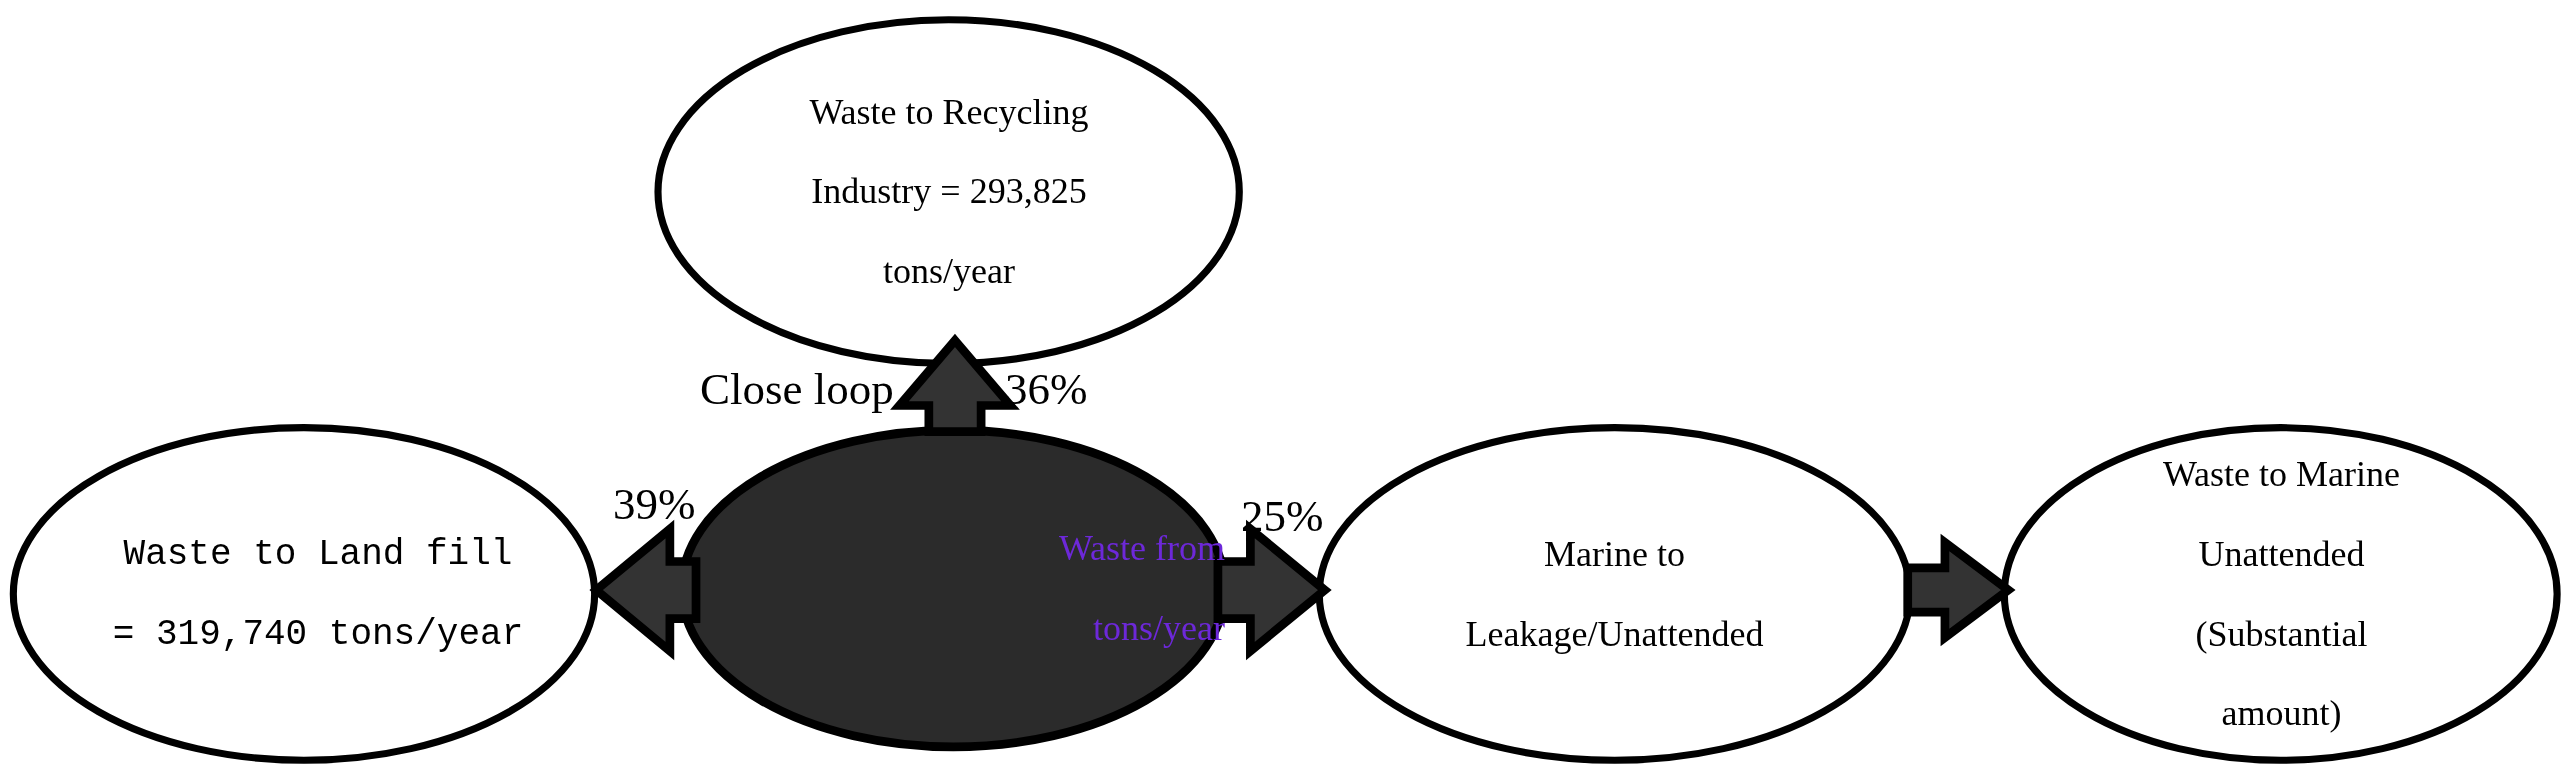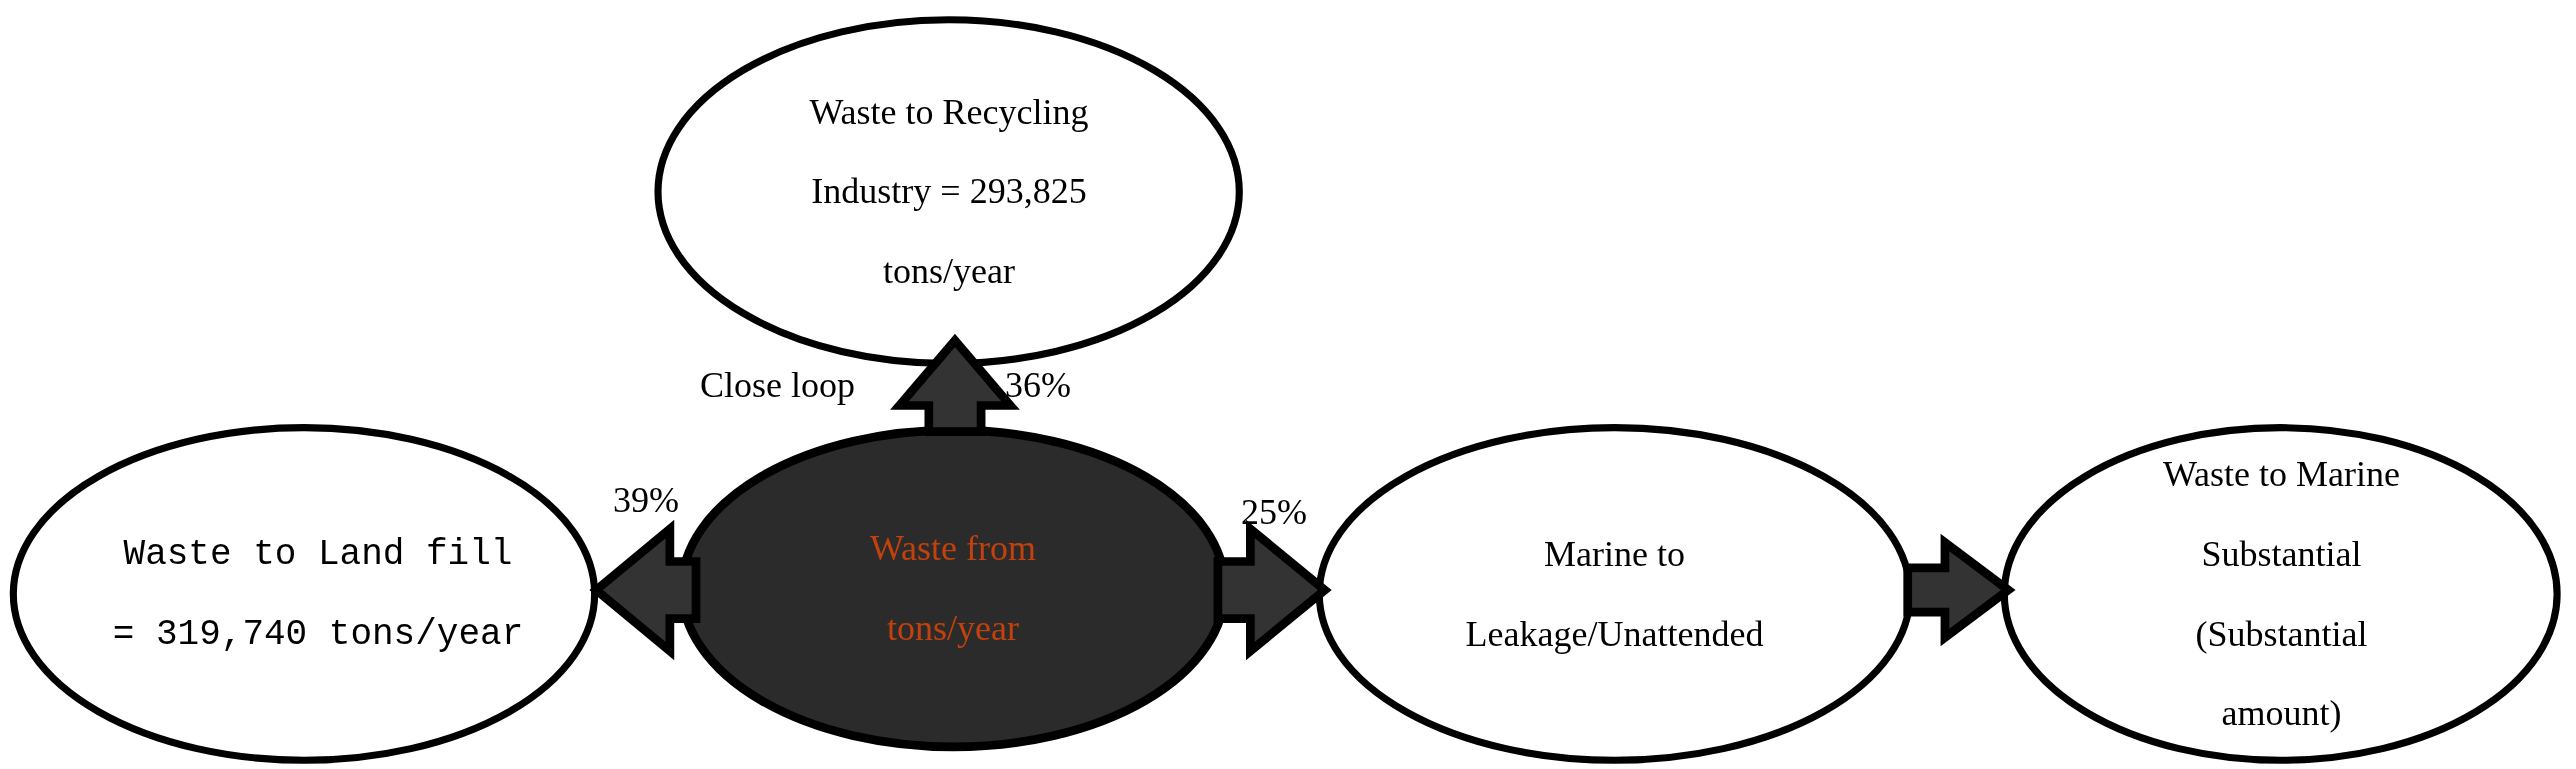--- a/index.html
+++ b/index.html
@@ -31,25 +31,25 @@
     justify-content: center;
     text-align: center;
     font-family: "Liberation Serif", "DejaVu Serif", serif;
     font-size: 36px;
     line-height: 1.32;
     color: #000000;
     pointer-events: none;
     white-space: nowrap;
     gap: 32px;
   }
-  .node-text.inverted { color: #c2410c; }
+  .node-text.inverted { color: #6d28d9; align-items: flex-end; }
   .edge-label {
     position: absolute;
     font-family: "Liberation Serif", "DejaVu Serif", serif;
-    font-size: 36px;
+    font-size: 45px;
     line-height: 1;
     color: #000000;
     white-space: nowrap;
   }
 </style>
 </head>
 <body>
 
 <div id="canvas">
 
@@ -90,21 +90,21 @@
     <span>= 319,740 tons/year</span>
   </div>
 
   <div class="node-text" style="left:1319px; top:428px; width:591px; height:333px;">
     <span>Marine to</span>
     <span>Leakage/Unattended</span>
   </div>
 
   <div class="node-text" style="left:2005px; top:428px; width:553px; height:333px;">
     <span>Waste to Marine</span>
-    <span>Substantial</span>
+    <span>Unattended</span>
     <span>(Substantial</span>
     <span>amount)</span>
   </div>
 
   <div class="edge-label" style="left:700px; top:367px;">Close loop</div>
 
   <div class="edge-label" style="left:1005px; top:367px;">36%</div>
 
   <div class="edge-label" style="left:613px; top:482px;">39%</div>
 

